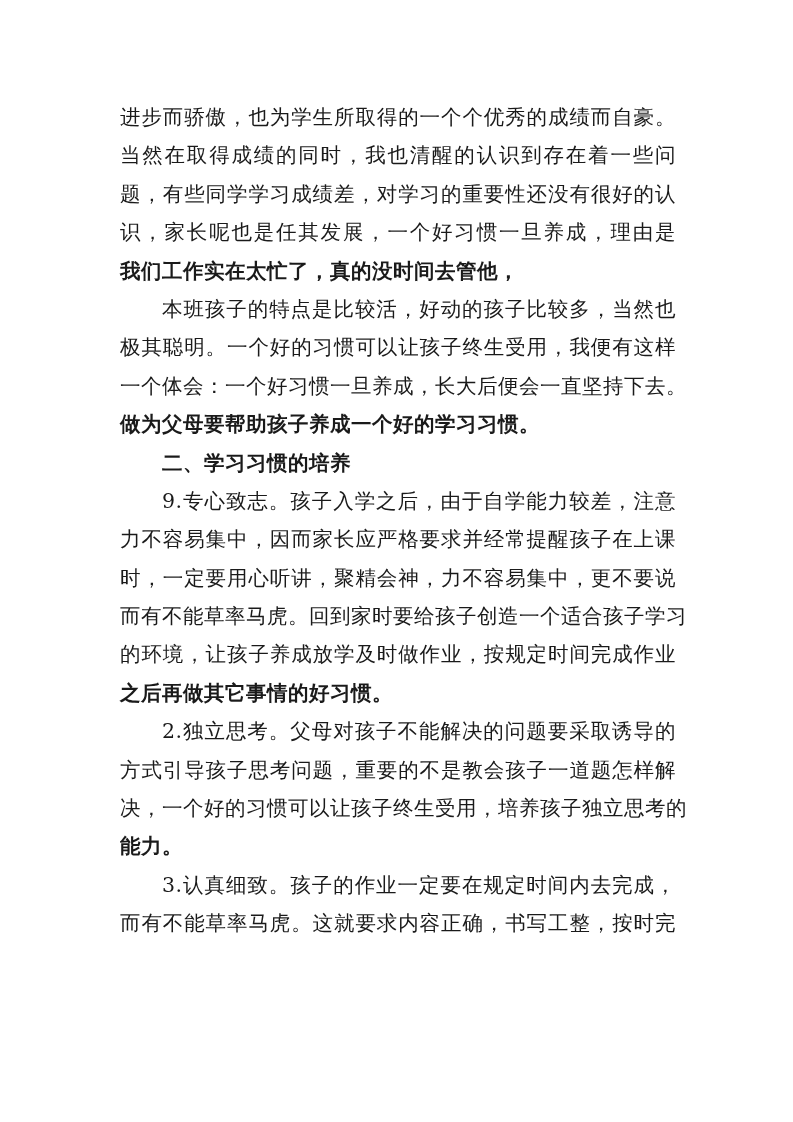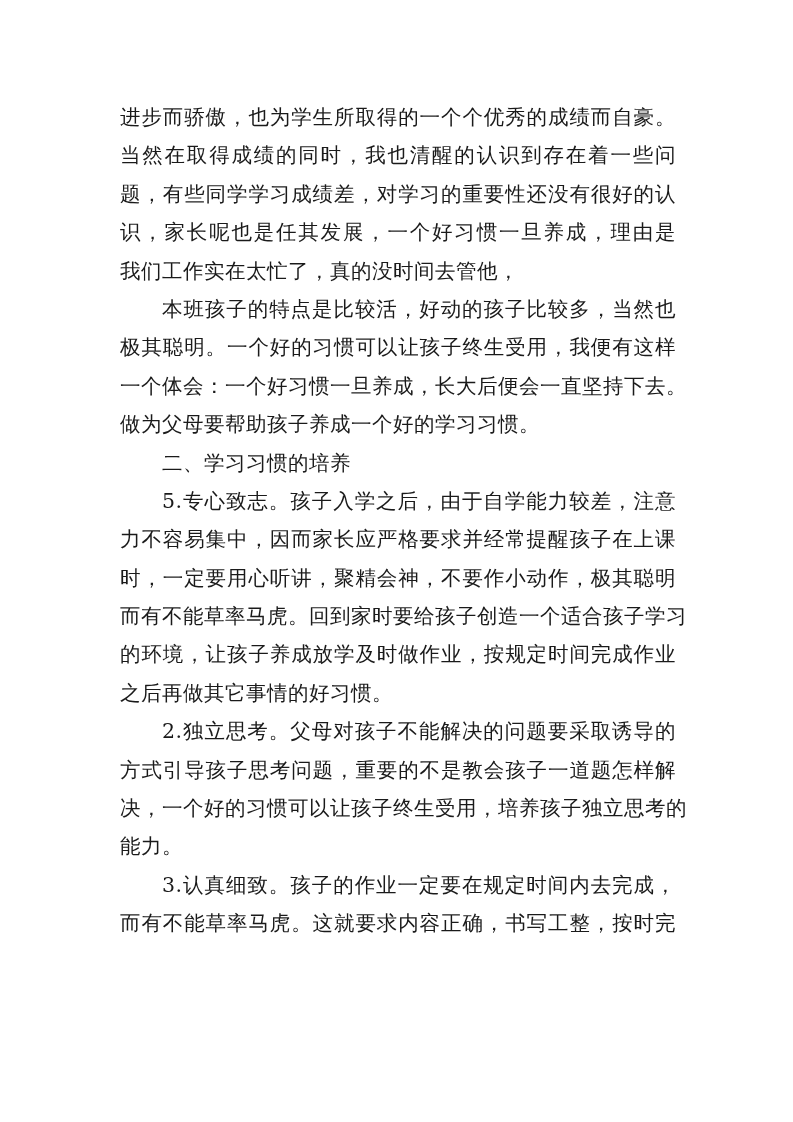--- a/index.html
+++ b/index.html
@@ -33,20 +33,21 @@
       height: 38.4px;
       line-height: 38.4px;
       font-size: 20.5px;
       white-space: nowrap;
       text-align: justify;
       text-align-last: justify;
       letter-spacing: 0.5px;
     }
     .line.last {
       text-align-last: left;
+      font-weight: bold;
     }
     .line.indent {
       padding-left: 42px;
     }
   </style>
 </head>
 <body>
 
 <div class="page">
   <div class="body-text">
@@ -64,23 +65,23 @@
       <div class="line">极其聪明。一个好的习惯可以让孩子终生受用，我便有这样</div>
       <div class="line">一个体会：一个好习惯一旦养成，长大后便会一直坚持下去。</div>
       <div class="line last">做为父母要帮助孩子养成一个好的学习习惯。</div>
     </div>
 
     <div>
       <div class="line indent last">二、学习习惯的培养</div>
     </div>
 
     <div>
-      <div class="line indent">5.专心致志。孩子入学之后，由于自学能力较差，注意</div>
+      <div class="line indent">9.专心致志。孩子入学之后，由于自学能力较差，注意</div>
       <div class="line">力不容易集中，因而家长应严格要求并经常提醒孩子在上课</div>
-      <div class="line">时，一定要用心听讲，聚精会神，不要作小动作，极其聪明</div>
+      <div class="line">时，一定要用心听讲，聚精会神，力不容易集中，更不要说</div>
       <div class="line">而有不能草率马虎。回到家时要给孩子创造一个适合孩子学习</div>
       <div class="line">的环境，让孩子养成放学及时做作业，按规定时间完成作业</div>
       <div class="line last">之后再做其它事情的好习惯。</div>
     </div>
 
     <div>
       <div class="line indent">2.独立思考。父母对孩子不能解决的问题要采取诱导的</div>
       <div class="line">方式引导孩子思考问题，重要的不是教会孩子一道题怎样解</div>
       <div class="line">决，一个好的习惯可以让孩子终生受用，培养孩子独立思考的</div>
       <div class="line last">能力。</div>

